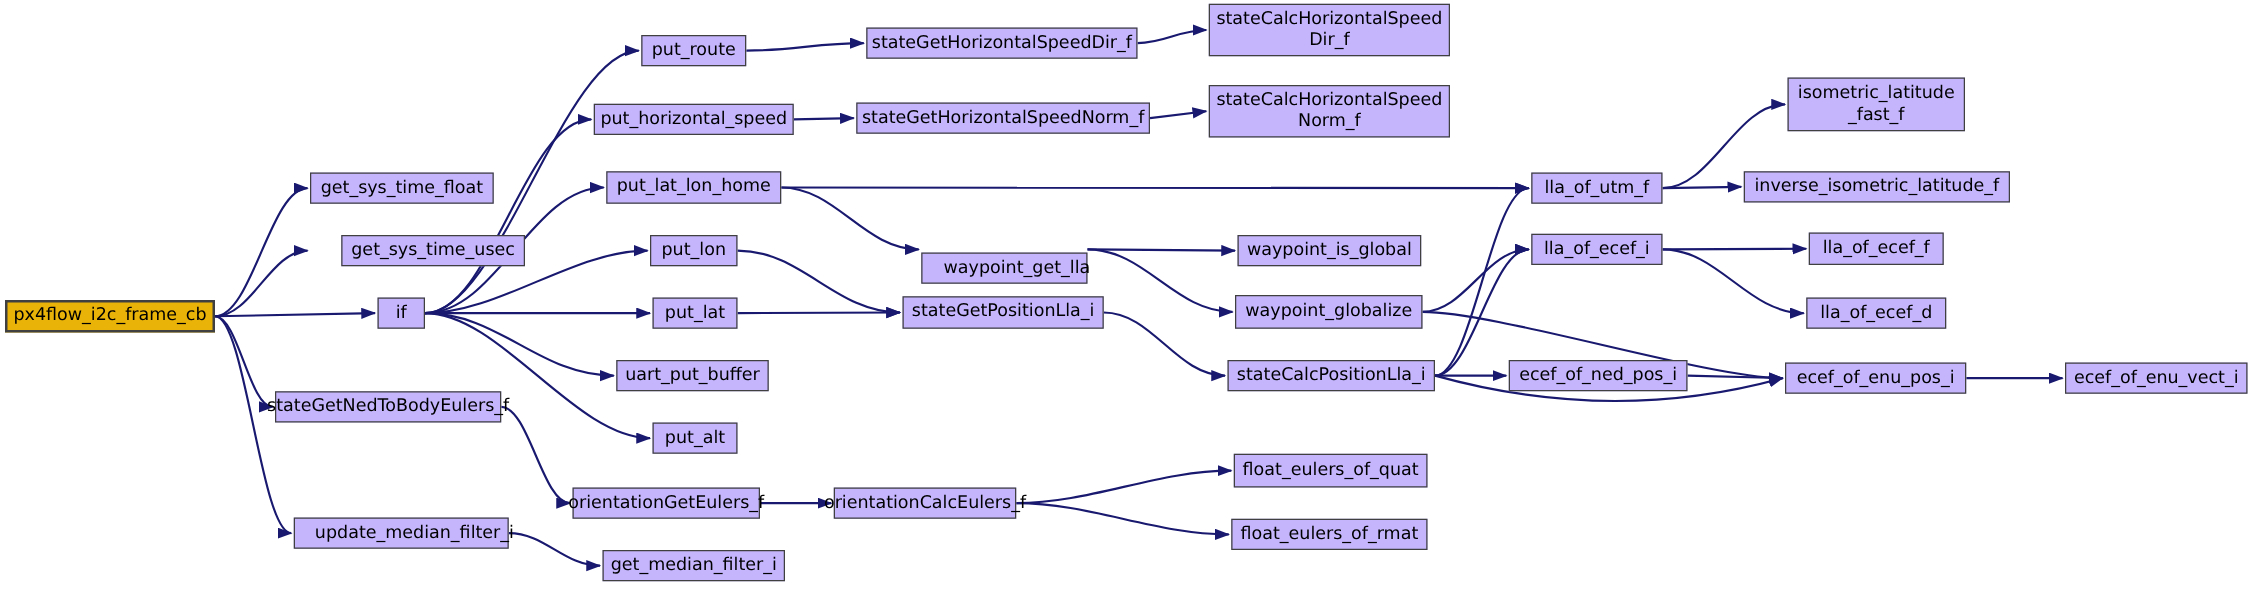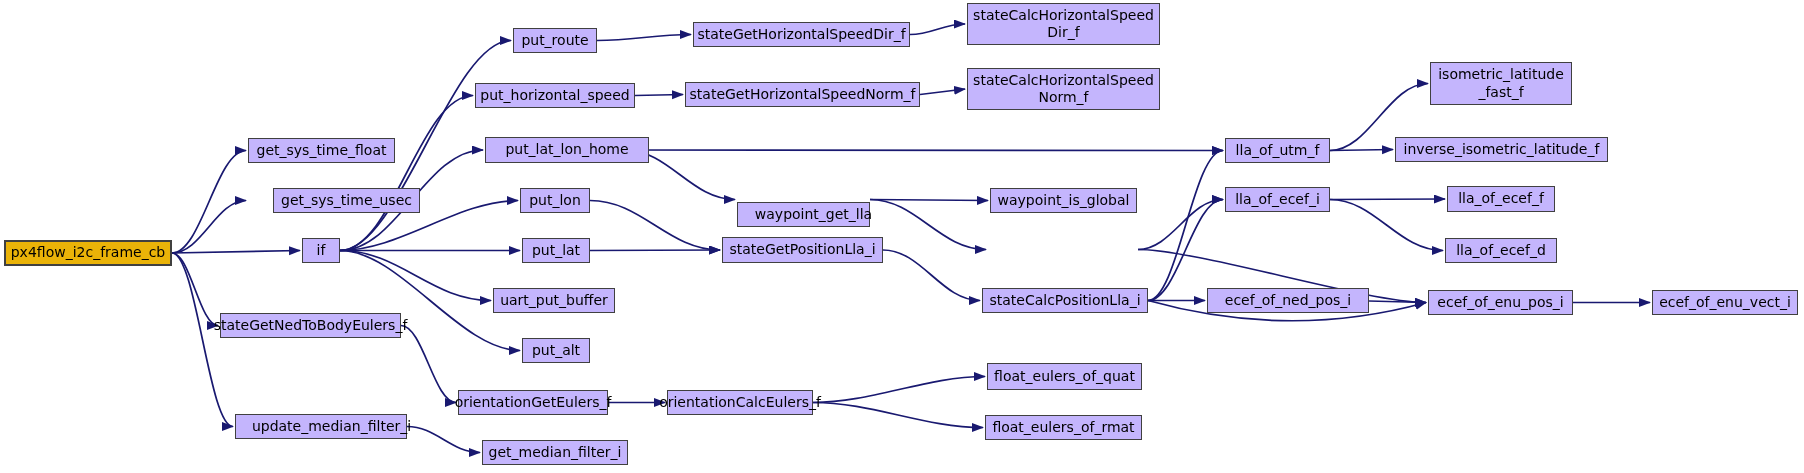--- a/index.html
+++ b/index.html
@@ -91,42 +91,43 @@
     </svg>
 <div class="node entry" style="left: 4px; top: 240px; width: 168px; height: 26px; background: #eab308;">px4flow_i2c_frame_cb</div>
     <div class="node" style="left: 248px; top: 138px; width: 147px; height: 25px; text-align: center;">get_sys_time_float</div>
     <div class="node" style="left: 248px; top: 188px; width: 147px; height: 25px; margin-left: 25px;">get_sys_time_usec</div>
     <div class="node" style="left: 302px; top: 238px; width: 38px; height: 25px;">if</div>
     <div class="node" style="left: 220px; top: 313px; width: 181px; height: 25px;">stateGetNedToBodyEulers_f</div>
     <div class="node" style="left: 235px; top: 414px; width: 172px; height: 25px; padding-left: 21px;">update_median_filter_i</div>
     <div class="node" style="left: 482px; top: 440px; width: 146px; height: 25px;">get_median_filter_i</div>
     <div class="node" style="left: 513px; top: 28px; width: 84px; height: 25px;">put_route</div>
     <div class="node" style="left: 475px; top: 83px; width: 160px; height: 25px; text-align: center;">put_horizontal_speed</div>
-    <div class="node" style="left: 485px; top: 137px; width: 164px; height: 26px;">put_lat_lon_home</div>
+    <div class="node" style="left: 485px; top: 137px; width: 140px; height: 26px;">put_lat_lon_home</div>
     <div class="node" style="left: 520px; top: 188px; width: 70px; height: 25px;">put_lon</div>
     <div class="node" style="left: 522px; top: 238px; width: 68px; height: 25px;">put_lat</div>
     <div class="node" style="left: 493px; top: 288px; width: 122px; height: 25px;">uart_put_buffer</div>
     <div class="node" style="left: 522px; top: 338px; width: 68px; height: 25px;">put_alt</div>
     <div class="node" style="left: 458px; top: 390px; width: 150px; height: 25px;">orientationGetEulers_f</div>
     <div class="node" style="left: 693px; top: 22px; width: 217px; height: 25px;">stateGetHorizontalSpeedDir_f</div>
     <div class="node" style="left: 685px; top: 82px; width: 235px; height: 25px;">stateGetHorizontalSpeedNorm_f</div>
     <div class="node" style="left: 967px; top: 3px; width: 193px; height: 42px;">stateCalcHorizontalSpeed
 Dir_f</div>
     <div class="node" style="left: 967px; top: 68px; width: 193px; height: 42px;">stateCalcHorizontalSpeed
 Norm_f</div>
     <div class="node" style="left: 737px; top: 202px; width: 133px; height: 25px; padding-left: 20px;">waypoint_get_lla</div>
     <div class="node" style="left: 722px; top: 237px; width: 161px; height: 26px;">stateGetPositionLla_i</div>
     <div class="node" style="left: 667px; top: 390px; width: 146px; height: 25px;">orientationCalcEulers_f</div>
     <div class="node" style="left: 990px; top: 188px; width: 147px; height: 25px;">waypoint_is_global</div>
+    <div class="node" style="left: 988px; top: 236px; width: 150px; height: 27px;">waypoint_globalize</div>
     <div class="node" style="left: 982px; top: 288px; width: 166px; height: 25px;">stateCalcPositionLla_i</div>
     <div class="node" style="left: 987px; top: 363px; width: 155px; height: 27px;">float_eulers_of_quat</div>
     <div class="node" style="left: 985px; top: 415px; width: 157px; height: 25px;">float_eulers_of_rmat</div>
     <div class="node" style="left: 1225px; top: 138px; width: 105px; height: 25px;">lla_of_utm_f</div>
     <div class="node" style="left: 1225px; top: 187px; width: 105px; height: 25px;">lla_of_ecef_i</div>
     <div class="node" style="left: 1430px; top: 62px; width: 142px; height: 43px;">isometric_latitude
 _fast_f</div>
     <div class="node" style="left: 1395px; top: 137px; width: 213px; height: 25px;">inverse_isometric_latitude_f</div>
     <div class="node" style="left: 1447px; top: 186px; width: 108px; height: 26px;">lla_of_ecef_f</div>
     <div class="node" style="left: 1445px; top: 238px; width: 112px; height: 25px;">lla_of_ecef_d</div>
-    <div class="node" style="left: 1207px; top: 288px; width: 162px; height: 25px;">ecef_of_ned_pos_i</div>
+    <div class="node" style="left: 1207px; top: 288px; width: 143px; height: 25px;">ecef_of_ned_pos_i</div>
     <div class="node" style="left: 1428px; top: 290px; width: 145px; height: 25px;">ecef_of_enu_pos_i</div>
     <div class="node" style="left: 1652px; top: 290px; width: 146px; height: 25px;">ecef_of_enu_vect_i</div>
   </div>
 
 </body></html>

